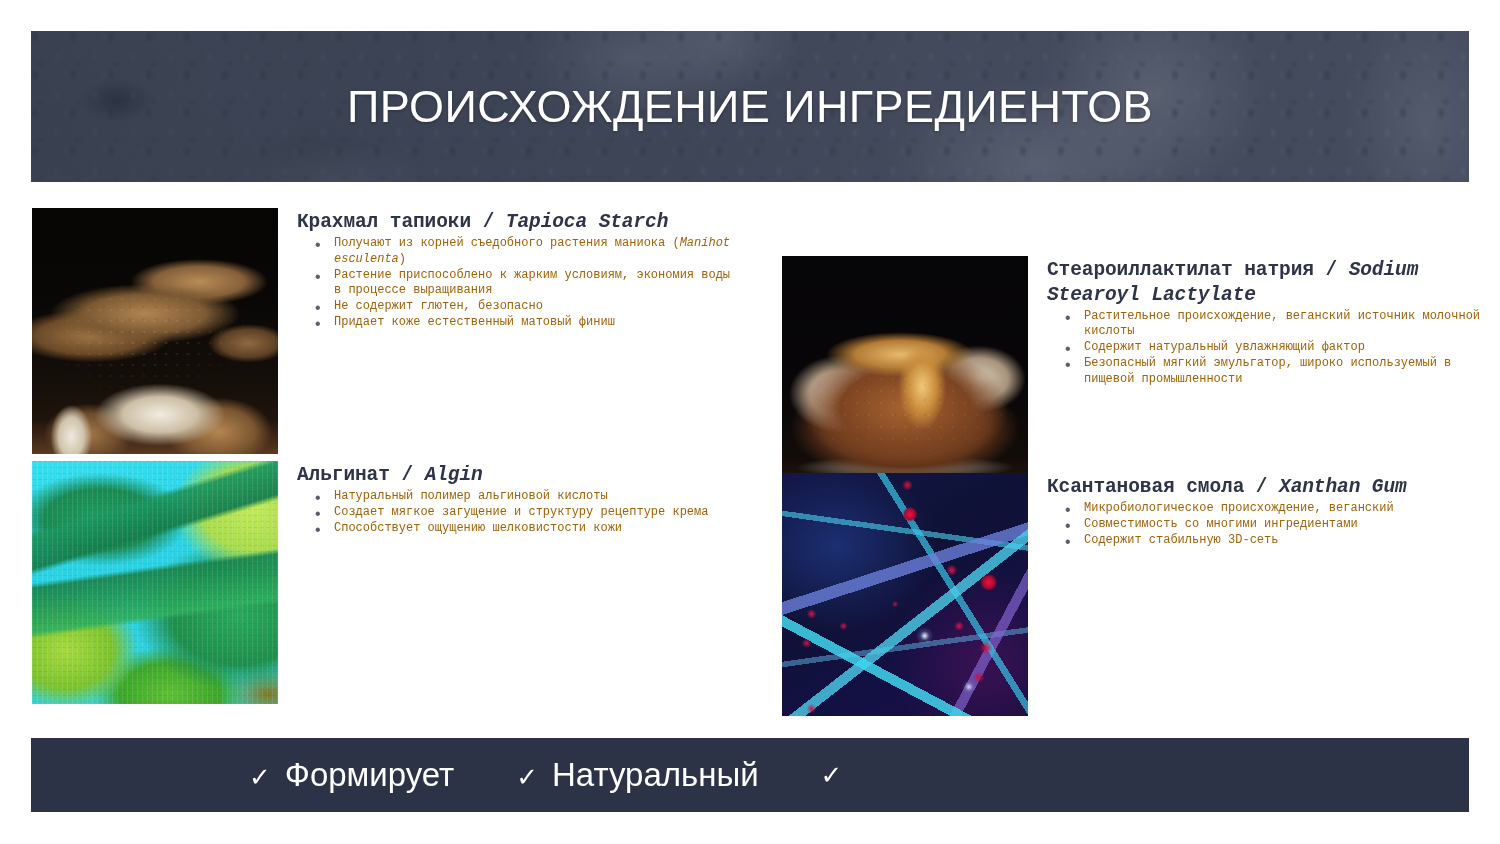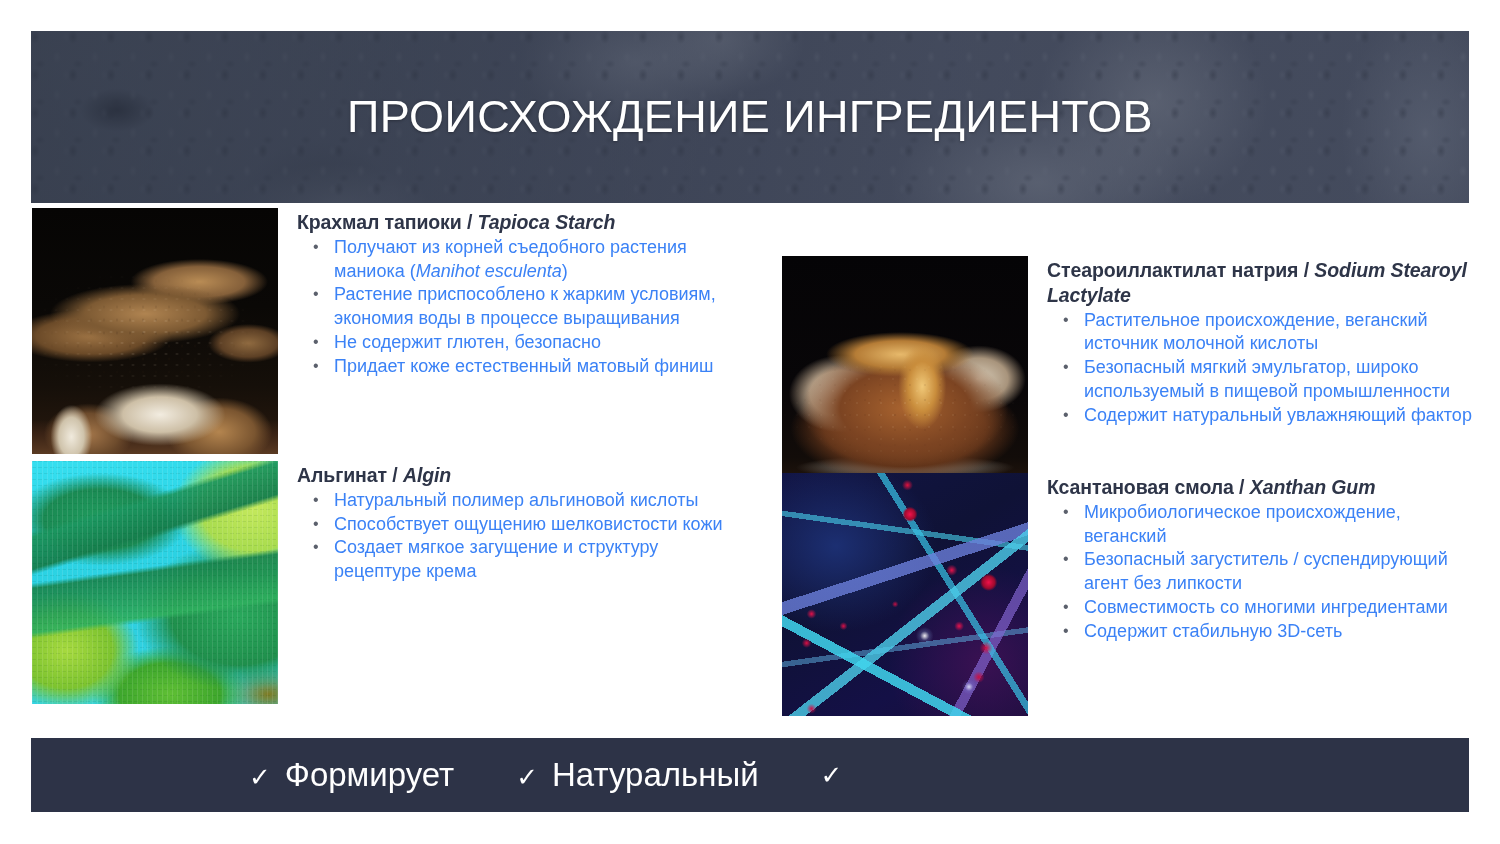--- a/index.html
+++ b/index.html
@@ -17,21 +17,21 @@
     font-family: "Liberation Sans", "DejaVu Sans", sans-serif;
     -webkit-font-smoothing: antialiased;
   }
 
   
   .banner {
     position: absolute;
     left: 31px;
     top: 31px;
     width: 1438px;
-    height: 172px;
+    height: 151px;
     overflow: hidden;
     background: #3c4354;
     padding-left: 16px;
   }
   .banner-photo {
     position: absolute;
     inset: 0;
     
     background-color: #454c5f;
     background-image:
@@ -81,21 +81,21 @@
   }
 
   
   .grid {
     position: absolute;
     left: 31px;
     top: 205px;
     width: 1438px;
     height: 520px;
   }
-  .card { position: absolute; }
+  .card { position: absolute; font-family: Liberation Mono, monospace; }
   .card.c0 { left: 1px;   top: 3px;   width: 700px; }
   .card.c1 { left: 751px; top: 3px;   width: 700px; margin-top: 48px; }
   .card.c2 { left: 1px;   top: 256px; width: 700px; }
   .card.c3 { left: 751px; top: 268px; width: 700px; }
 
   .thumb {
     position: absolute;
     left: 0;
     top: 0;
     width: 246px;
@@ -122,22 +122,22 @@
     font-weight: 700;
   }
   ul.bullets {
     list-style: none;
     margin: 0;
     padding: 0;
   }
   ul.bullets li {
     position: relative;
     padding-left: 37px;
-    color: #3b82f6;
-    font-size: 18px;
+    color: #a16207;
+    font-size: 12px;
     line-height: 1.325;
     margin-bottom: 0px;
   }
   ul.bullets li::before {
     content: "\2022";
     position: absolute;
     left: 16px;
     top: -1px;
     color: #5b606c;
     font-size: 16px;
@@ -332,49 +332,48 @@
   </div>
 
   <div class="card c1">
     <div class="thumb">
       <div class="ph-bread"></div>
     </div>
     <div class="card-body">
       <div class="card-title"><span>Стеароиллактилат натрия / </span><em>Sodium Stearoyl Lactylate</em></div>
       <ul class="bullets">
         <li><span>Растительное происхождение, веганский источник молочной кислоты</span></li>
+        <li><span>Содержит натуральный увлажняющий фактор</span></li>
         <li><span>Безопасный мягкий эмульгатор, широко используемый в пищевой промышленности</span></li>
-        <li><span>Содержит натуральный увлажняющий фактор</span></li>
       </ul>
     </div>
   </div>
 
   <div class="card c2">
     <div class="thumb">
       <div class="ph-algae"></div>
     </div>
     <div class="card-body">
       <div class="card-title"><span>Альгинат / </span><em>Algin</em></div>
       <ul class="bullets">
         <li><span>Натуральный полимер альгиновой кислоты</span></li>
+        <li><span>Создает мягкое загущение и структуру рецептуре крема</span></li>
         <li><span>Способствует ощущению шелковистости кожи</span></li>
-        <li><span>Создает мягкое загущение и структуру рецептуре крема</span></li>
       </ul>
     </div>
   </div>
 
   <div class="card c3">
     <div class="thumb">
       <div class="ph-network"></div>
     </div>
     <div class="card-body">
       <div class="card-title"><span>Ксантановая смола / </span><em>Xanthan Gum</em></div>
       <ul class="bullets">
         <li><span>Микробиологическое происхождение, веганский</span></li>
-        <li><span>Безопасный загуститель / суспендирующий агент без липкости</span></li>
         <li><span>Совместимость со многими ингредиентами</span></li>
         <li><span>Содержит стабильную 3D-сеть</span></li>
       </ul>
     </div>
   </div>
 
 </div>
 
 <div class="footer">
   <div class="footer-inner">

